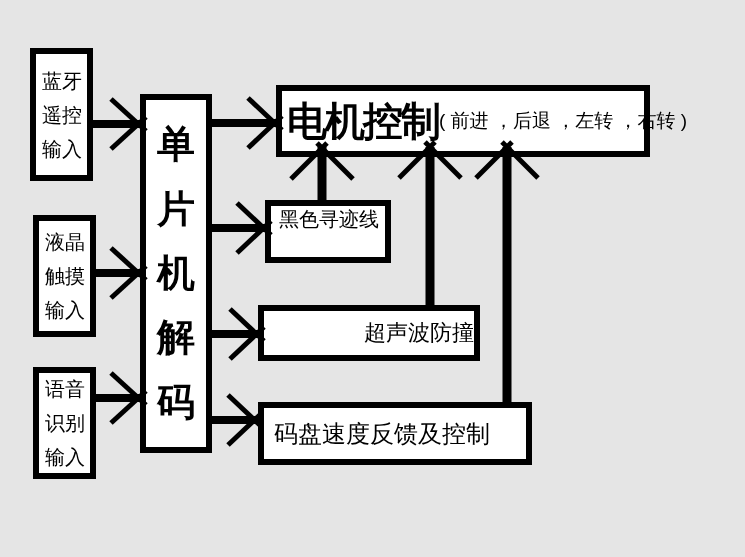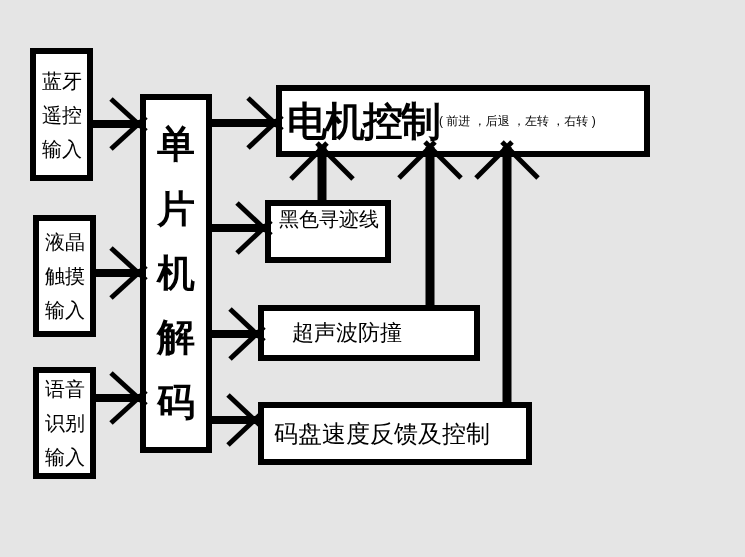--- a/index.html
+++ b/index.html
@@ -21,24 +21,24 @@
   .input-box.b3{left:33px;top:367px;height:112px;}
   
   .decoder{
     left:140px;top:94px;width:72px;height:359px;
     flex-direction:column;align-items:center;justify-content:space-evenly;
     font-size:38px;font-weight:bold;padding:6px 0;
   }
   
   .motor{left:276px;top:77px;width:374px;height:72px;align-items:center;padding-left:5px;white-space:nowrap;margin-top:8px;}
   .motor-title{font-size:40px;font-weight:bold;letter-spacing:-2px;line-height:1;}
-  .motor-sub{font-size:12px;}
+  .motor-sub{font-size:19px;}
   
   .track{left:265px;top:200px;width:126px;height:63px;padding-left:8px;font-size:20px;}
-  .ultra{left:258px;top:305px;width:222px;height:56px;align-items:center;padding-left:28px;font-size:22px;}
+  .ultra{left:258px;top:305px;width:222px;height:56px;align-items:center;padding-left:28px;font-size:22px;justify-content:flex-end;}
   .encoder{left:258px;top:402px;width:274px;height:63px;align-items:center;padding-left:10px;font-size:24px;}
   .arrows{position:absolute;left:0;top:0;z-index:5;pointer-events:none;}
   .arrows line{stroke:#000000;}
   .shaft-h{stroke-width:8px;}
   .shaft-v{stroke-width:9px;}
   .head{stroke-width:5px;}
 </style>
 </head>
 <body>
 

